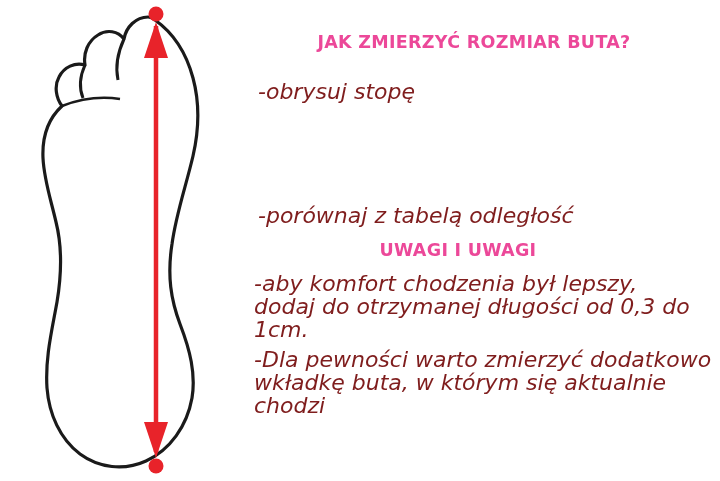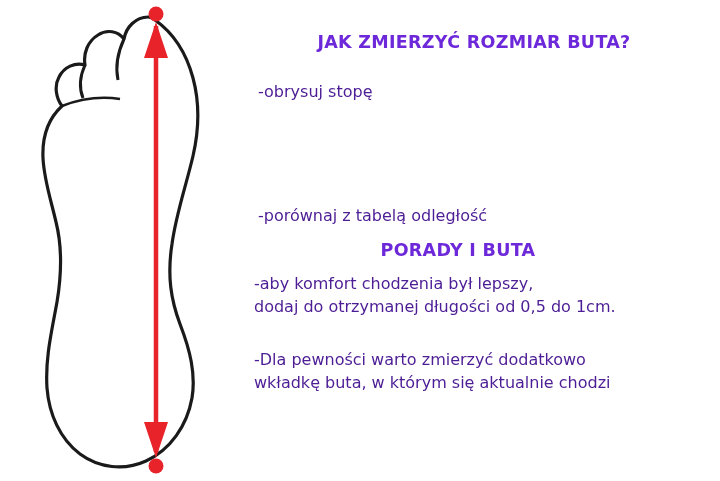--- a/index.html
+++ b/index.html
@@ -37,43 +37,44 @@
     position: absolute;
     left: 248px;
     top: 0;
     width: 472px;
     height: 481px;
   }
 
   .heading {
     font-weight: bold;
     font-size: 17.5px;
-    color: #6d28d9;
+    color: #ec4899;
     letter-spacing: 0.3px;
     text-align: center;
   }
   #h-main {
     position: absolute;
     left: 0;
     top: 32px;
     width: 452px;
   }
   #h-tips {
     position: absolute;
     left: 0;
     top: 240px;
     width: 420px;
   }
 
   .para {
     position: absolute;
-    font-size: 16px;
+    font-size: 22px;
     line-height: 23px;
-    color: #4c1d95;
+    color: #7f1d1d;
     white-space: pre-line;
+    font-style: italic;
   }
   #p1 { left: 10px; top: 80px;  width: 440px; }
   #p2 { left: 10px; top: 129px; width: 450px; }
   #p3 { left: 10px; top: 204px; width: 440px; }
   #p4 { left: 6px;  top: 272px; width: 460px; }
   #p5 { left: 6px;  top: 348px; width: 462px; }
   #p6 { left: 6px;  top: 424px; width: 462px; }
 </style>
 </head>
 <body>
@@ -114,21 +115,21 @@
       <circle cx="156" cy="466" r="7.5" fill="#e8232a"></circle>
     </svg>
   </div>
 
   <div id="textcol">
     <div id="h-main" class="heading">JAK ZMIERZYĆ ROZMIAR BUTA?</div>
 
     <div id="p1" class="para">-obrysuj stopę</div>
     <div id="p3" class="para">-porównaj z tabelą odległość</div>
 
-    <div id="h-tips" class="heading">PORADY I BUTA</div>
+    <div id="h-tips" class="heading">UWAGI I UWAGI</div>
 
     <div id="p4" class="para">-aby komfort chodzenia był lepszy,
-dodaj do otrzymanej długości od 0,5 do 1cm.</div>
+dodaj do otrzymanej długości od 0,3 do 1cm.</div>
     <div id="p5" class="para">-Dla pewności warto zmierzyć dodatkowo
 wkładkę buta, w którym się aktualnie chodzi</div>
   </div>
 
 </div>
 
 </body></html>

